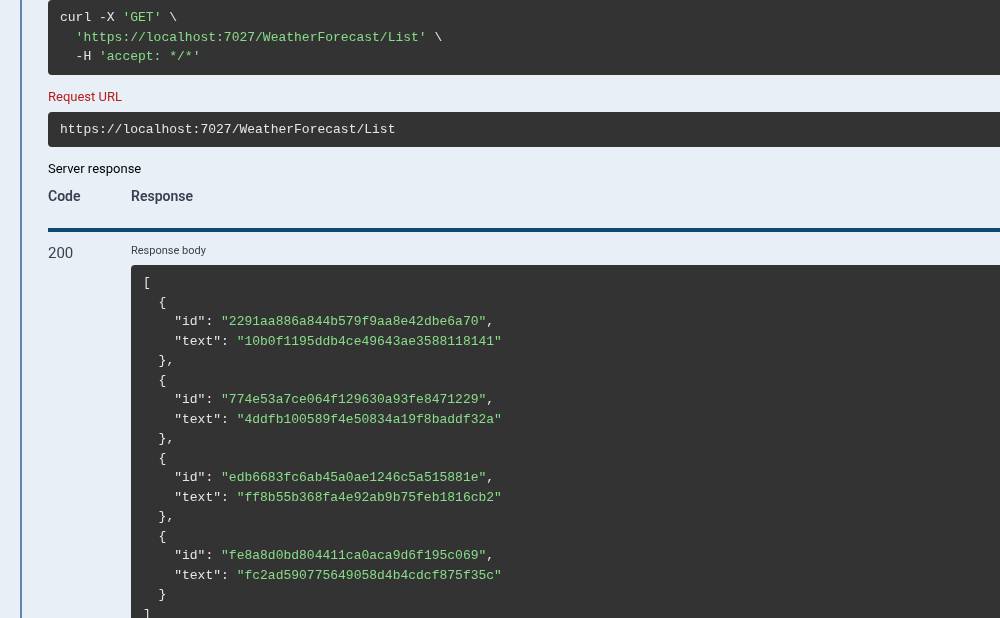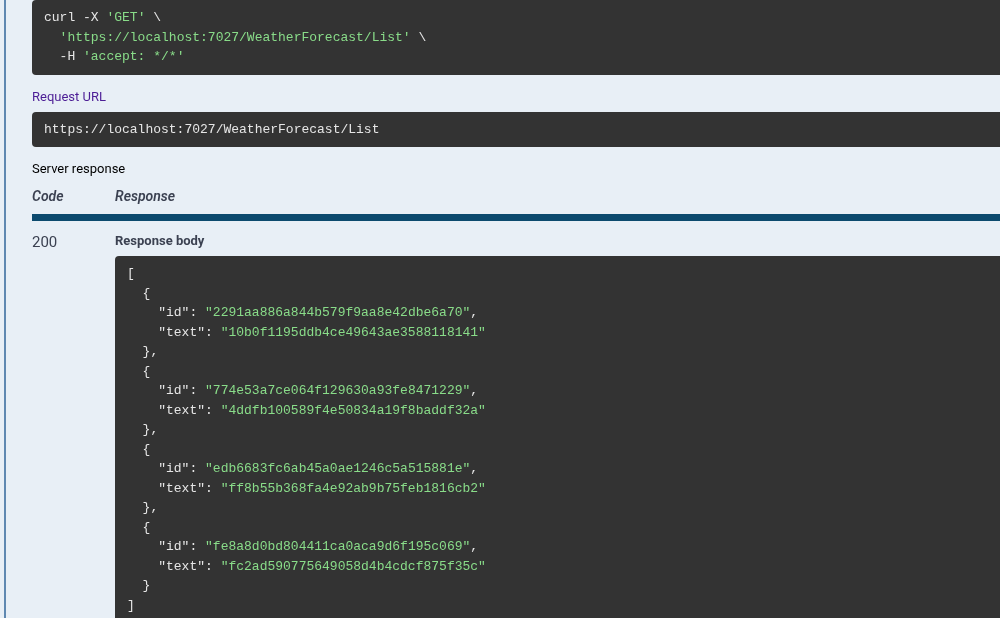--- a/index.html
+++ b/index.html
@@ -7,63 +7,61 @@
     font-family: -apple-system, BlinkMacSystemFont, "Segoe UI", Roboto, Helvetica, Arial, sans-serif;
     background: #e8eff6;
     width: 1000px;
     height: 618px;
     overflow: hidden;
     color: #3b4151;
   }
   .wrap {
     border-left: 2px solid #5f88b1;
     padding-left: 26px;
-    margin-left: 4px;
+    margin-left: 20px;
     padding-top: 0;
     height: 618px;
   }
   .codeblock {
     background: #333333;
     color: #e6e6e6;
     border-radius: 4px;
     padding: 8px 12px;
     font-family: "SFMono-Regular", Consolas, "Liberation Mono", Menlo, monospace;
     font-size: 13px;
     line-height: 1.5;
     white-space: pre;
     overflow-x: auto;
     margin-right: -4px;
   }
   .lbl {
     font-size: 13px;
-    color: #4c1d95;
+    color: #b91c1c;
     margin: 14px 0 8px 0;
   }
   .section-title {
     font-size: 13px;
     color: #000000;
     margin: 14px 0 12px 0;
   }
   .row-head {
     display: flex;
-    border-bottom: 7px solid #0c4a6e;
-    padding-bottom: 10px;
+    border-bottom: 4px solid #0c4a6e;
+    padding-bottom: 24px;
     margin-bottom: 12px;
-    font-style: italic;
   }
   .col-code { width: 83px; font-weight: 600; font-size: 14px; }
   .col-details { font-weight: 600; font-size: 14px; }
   .row-body { display: flex; }
   .status-code { width: 83px; font-size: 15px; }
   .details-cell { flex: 1; }
   .sub-lbl {
-    font-size: 13px;
+    font-size: 11px;
     margin-bottom: 8px;
     color: #3b4151;
-    font-weight: bold;
   }
   .mb { margin-bottom: 14px; }
   
   .s { color: #89dc89; } 
   .p { color: #e6e6e6; }
 </style>
 </head>
 <body>
 
 <div class="wrap">

